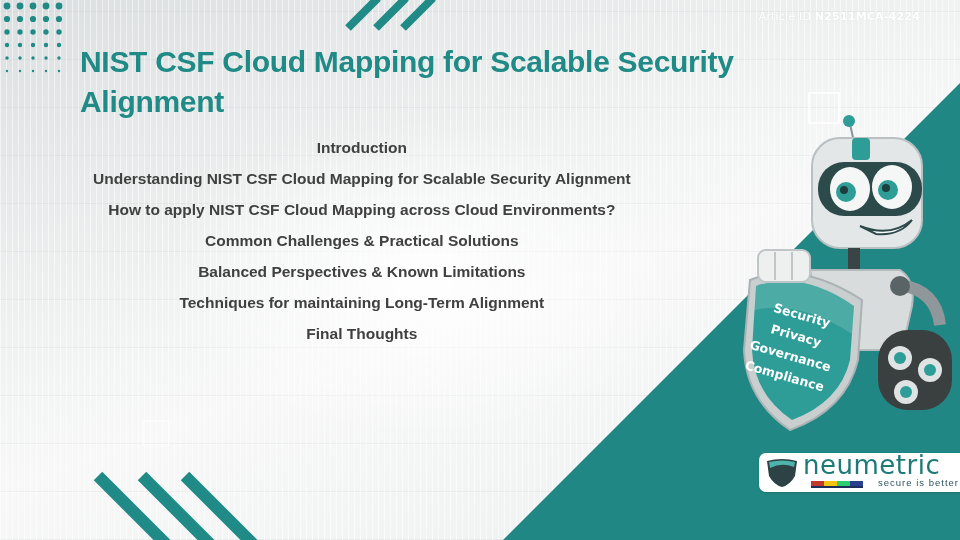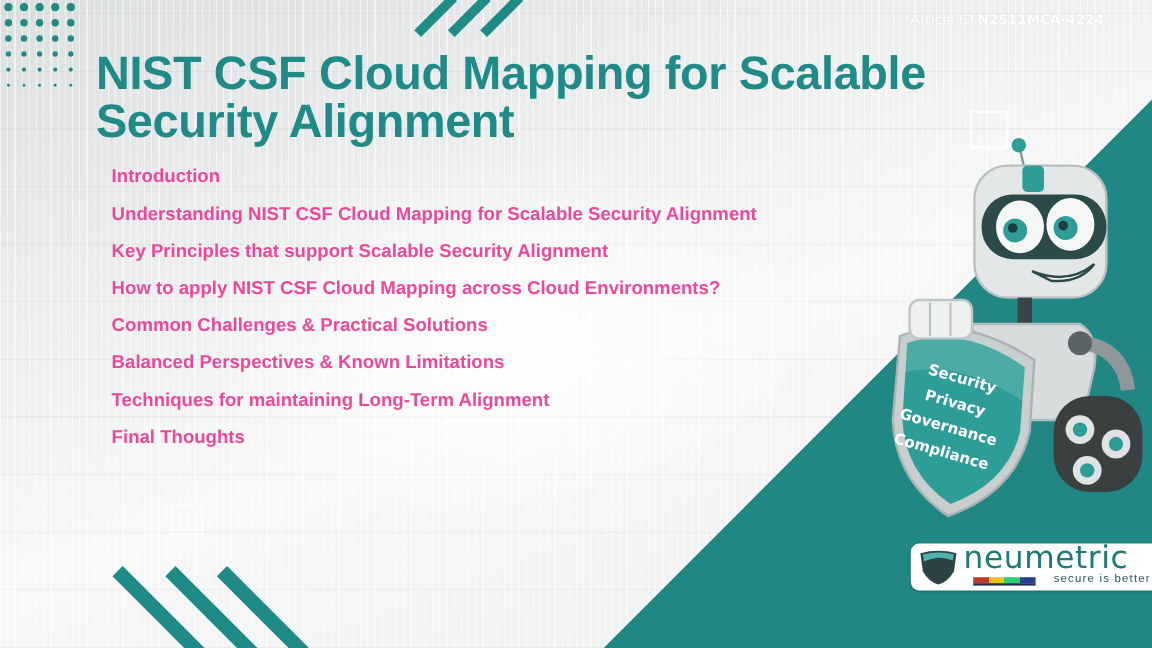--- a/index.html
+++ b/index.html
@@ -13,24 +13,24 @@
     opacity:0.9;}
   .bg-glow{position:absolute;left:160px;top:120px;width:520px;height:320px;border-radius:50%;
     background:radial-gradient(ellipse at center,rgba(255,255,255,0.95) 0%,rgba(255,255,255,0) 70%);}
   .teal-tri{position:absolute;inset:0;}
   .article-id{position:absolute;right:40px;top:10px;font-size:11px;color:#ffffff;
     text-shadow:0 0 2px rgba(0,0,0,0.08);letter-spacing:0.2px;}
   .article-id b{font-weight:bold;text-align:right;}
   .dots{position:absolute;left:0;top:0;width:80px;height:80px;}
   .title{position:absolute;left:80px;top:42px;width:760px;margin:0;
     font-family:"Liberation Sans","DejaVu Sans",sans-serif;font-weight:bold;
-    font-size:39px;line-height:40px;color:#1f8a86;letter-spacing:-0.3px;}
+    font-size:30px;line-height:40px;color:#1f8a86;letter-spacing:-0.3px;}
   .toc{position:absolute;left:93px;top:136px;margin:0;padding:0;list-style:none;}
-  .toc li{height:31px;line-height:24px;font-size:15.5px;font-weight:bold;color:#ec4899;
-    font-family:"Liberation Sans","DejaVu Sans",sans-serif;white-space:nowrap;cursor:pointer;}
+  .toc li{height:31px;line-height:24px;font-size:15.5px;font-weight:bold;color:#404040;
+    font-family:"Liberation Sans","DejaVu Sans",sans-serif;white-space:nowrap;cursor:pointer;text-align:center;}
   .stripes{position:absolute;}
   .frame-sq{position:absolute;border:2px solid rgba(255,255,255,0.8);}
   .robot{position:absolute;left:740px;top:110px;width:220px;height:330px;}
   .logo{position:absolute;left:759px;top:453px;width:208px;height:39px;background:#fff;
     border-radius:7px;box-shadow:0 1px 2px rgba(0,0,0,0.15);}
   .logo .brand{position:absolute;left:44px;top:-3px;font-family:"DejaVu Sans",sans-serif;
     font-size:26px;color:#1d7a77;letter-spacing:0.5px;}
   .logo .tag{position:absolute;right:8px;top:24px;font-family:Liberation Sans, sans-serif;
     font-size:9.5px;color:#2a5560;letter-spacing:1px;}
   .logo .bar{position:absolute;left:52px;top:28px;width:52px;height:5px;
@@ -104,21 +104,20 @@
 <div class="article-id">
   <span>Article ID</span>
   <b>N2511MCA-4224</b>
 </div>
 
 <h1 class="title">NIST CSF Cloud Mapping for Scalable Security Alignment</h1>
 
 <ul class="toc">
   <li>Introduction</li>
   <li>Understanding NIST CSF Cloud Mapping for Scalable Security Alignment</li>
-  <li>Key Principles that support Scalable Security Alignment</li>
   <li>How to apply NIST CSF Cloud Mapping across Cloud Environments?</li>
   <li>Common Challenges &amp; Practical Solutions</li>
   <li>Balanced Perspectives &amp; Known Limitations</li>
   <li>Techniques for maintaining Long-Term Alignment</li>
   <li>Final Thoughts</li>
 </ul>
 
 <svg class="robot" viewBox="0 0 220 330">
 
   <line x1="110" y1="14" x2="114" y2="32" stroke="#8a9496" stroke-width="2"></line>

